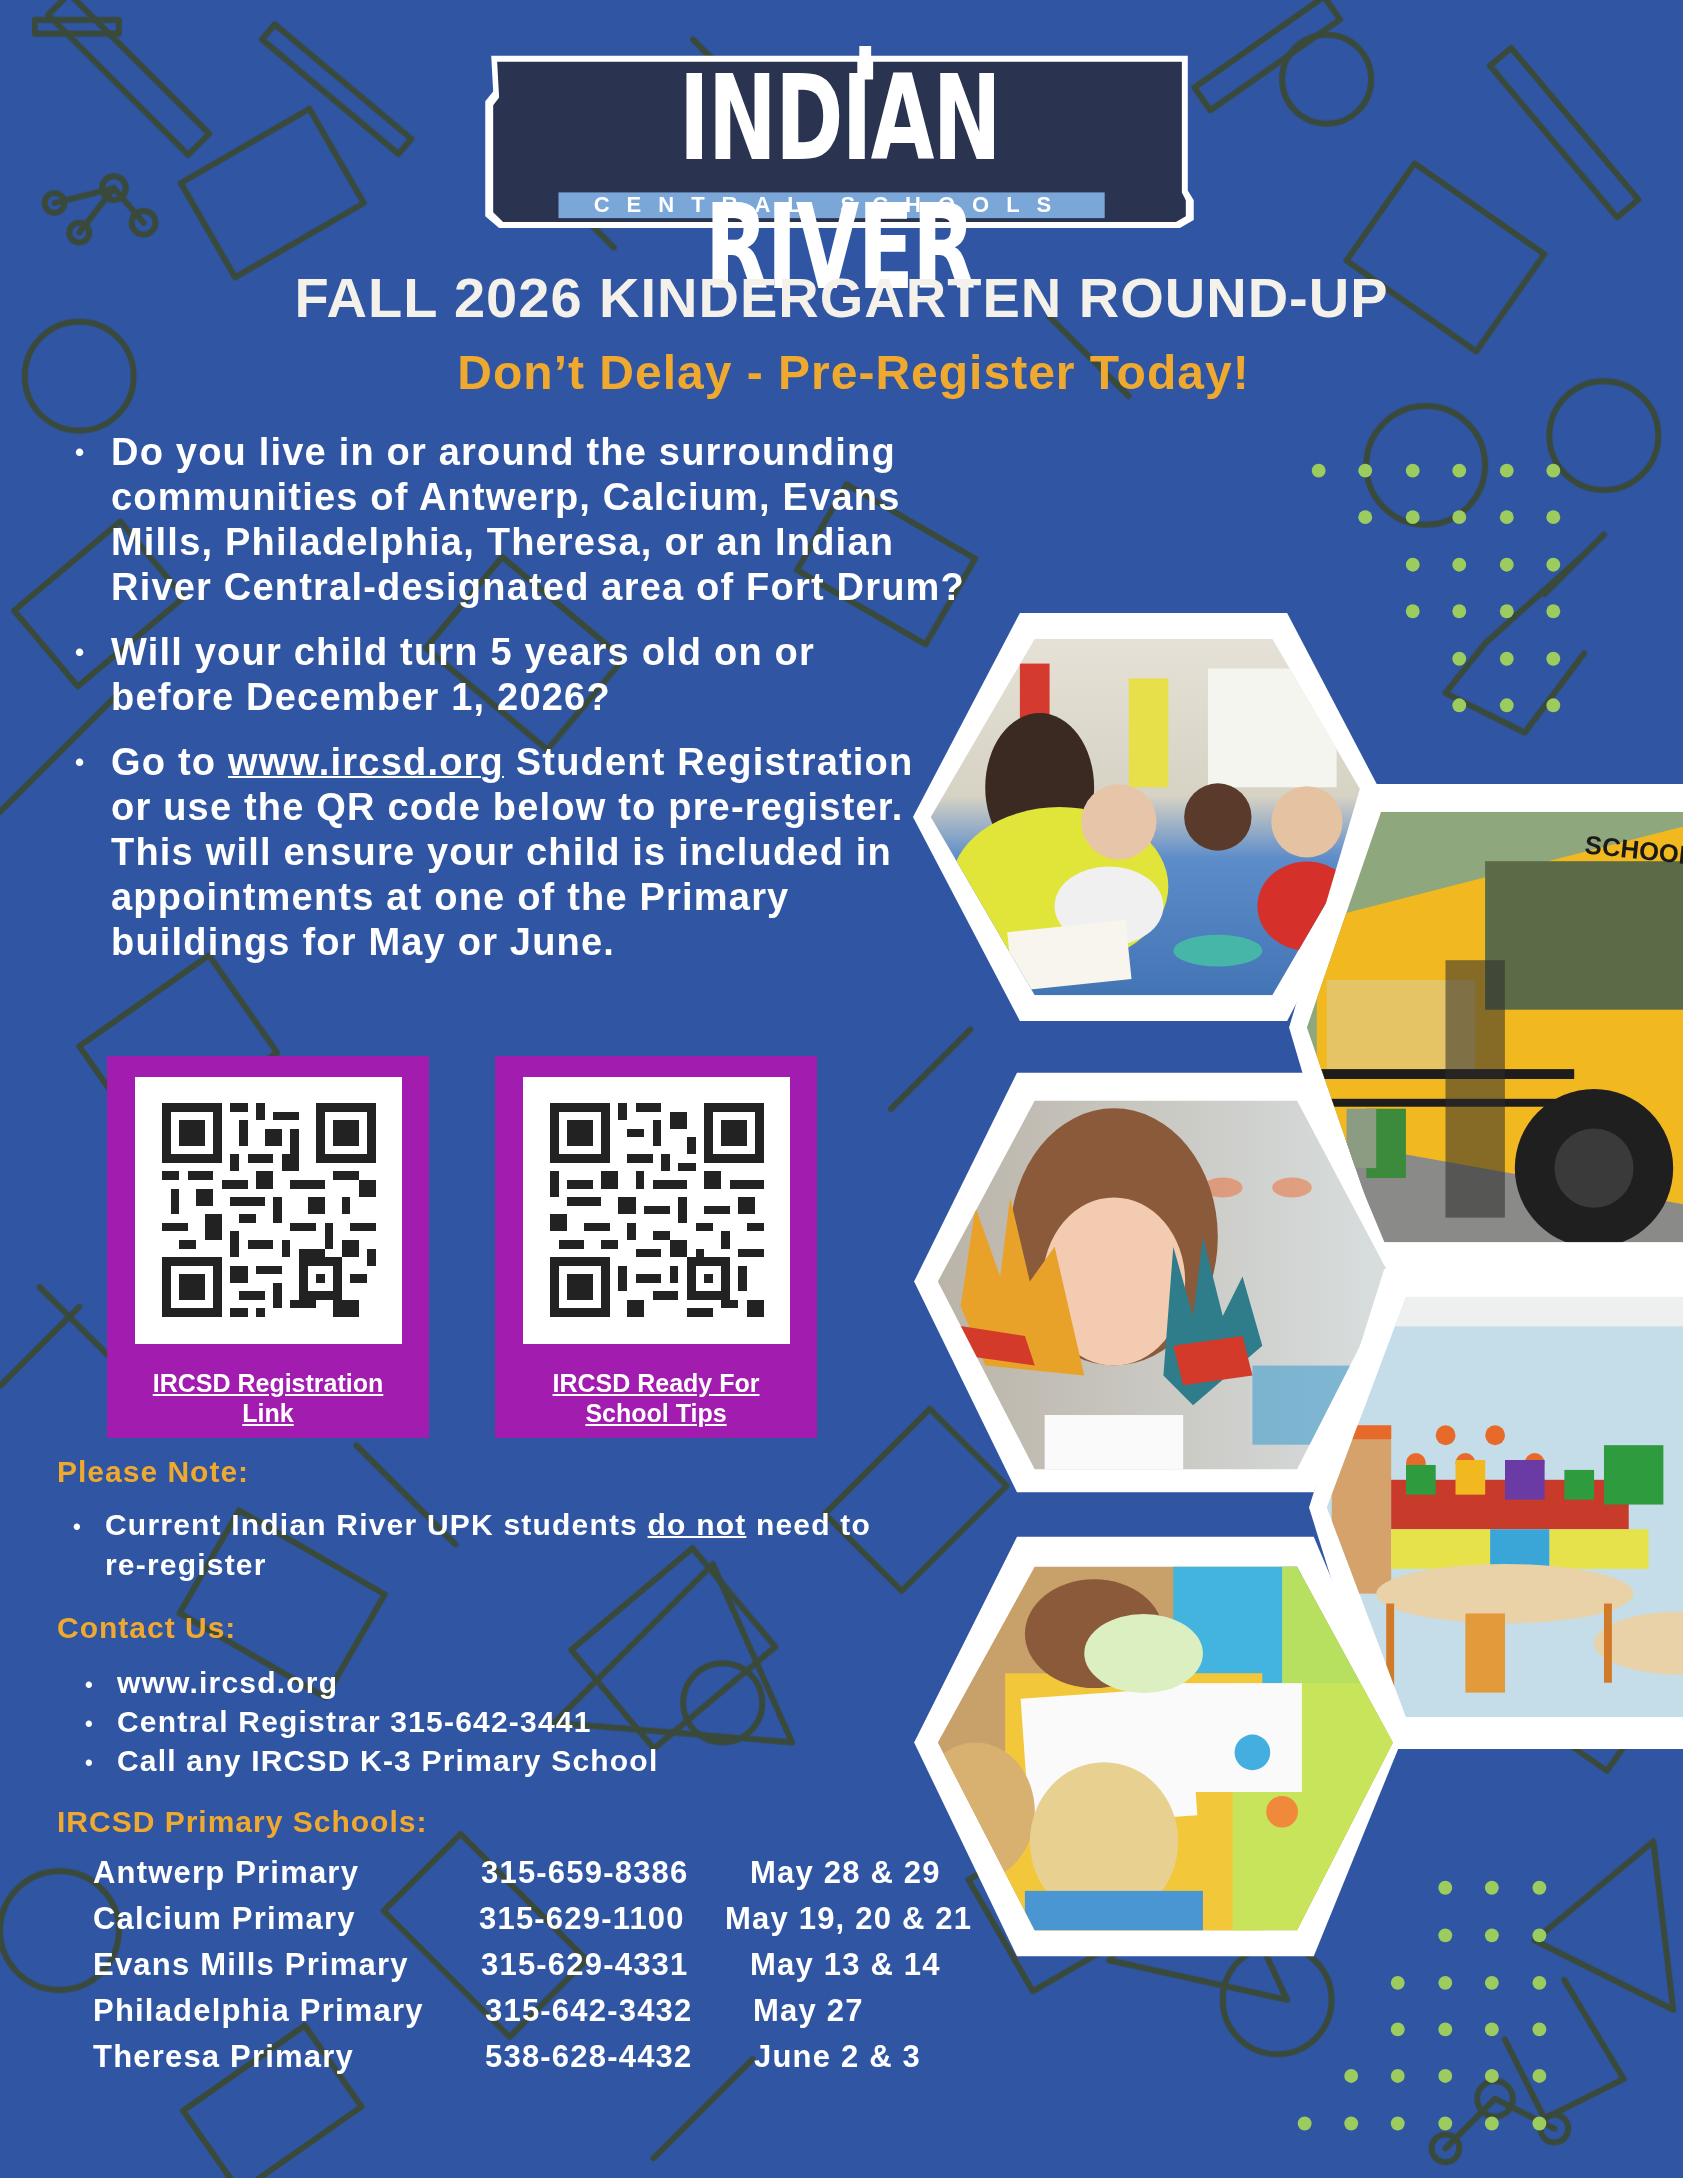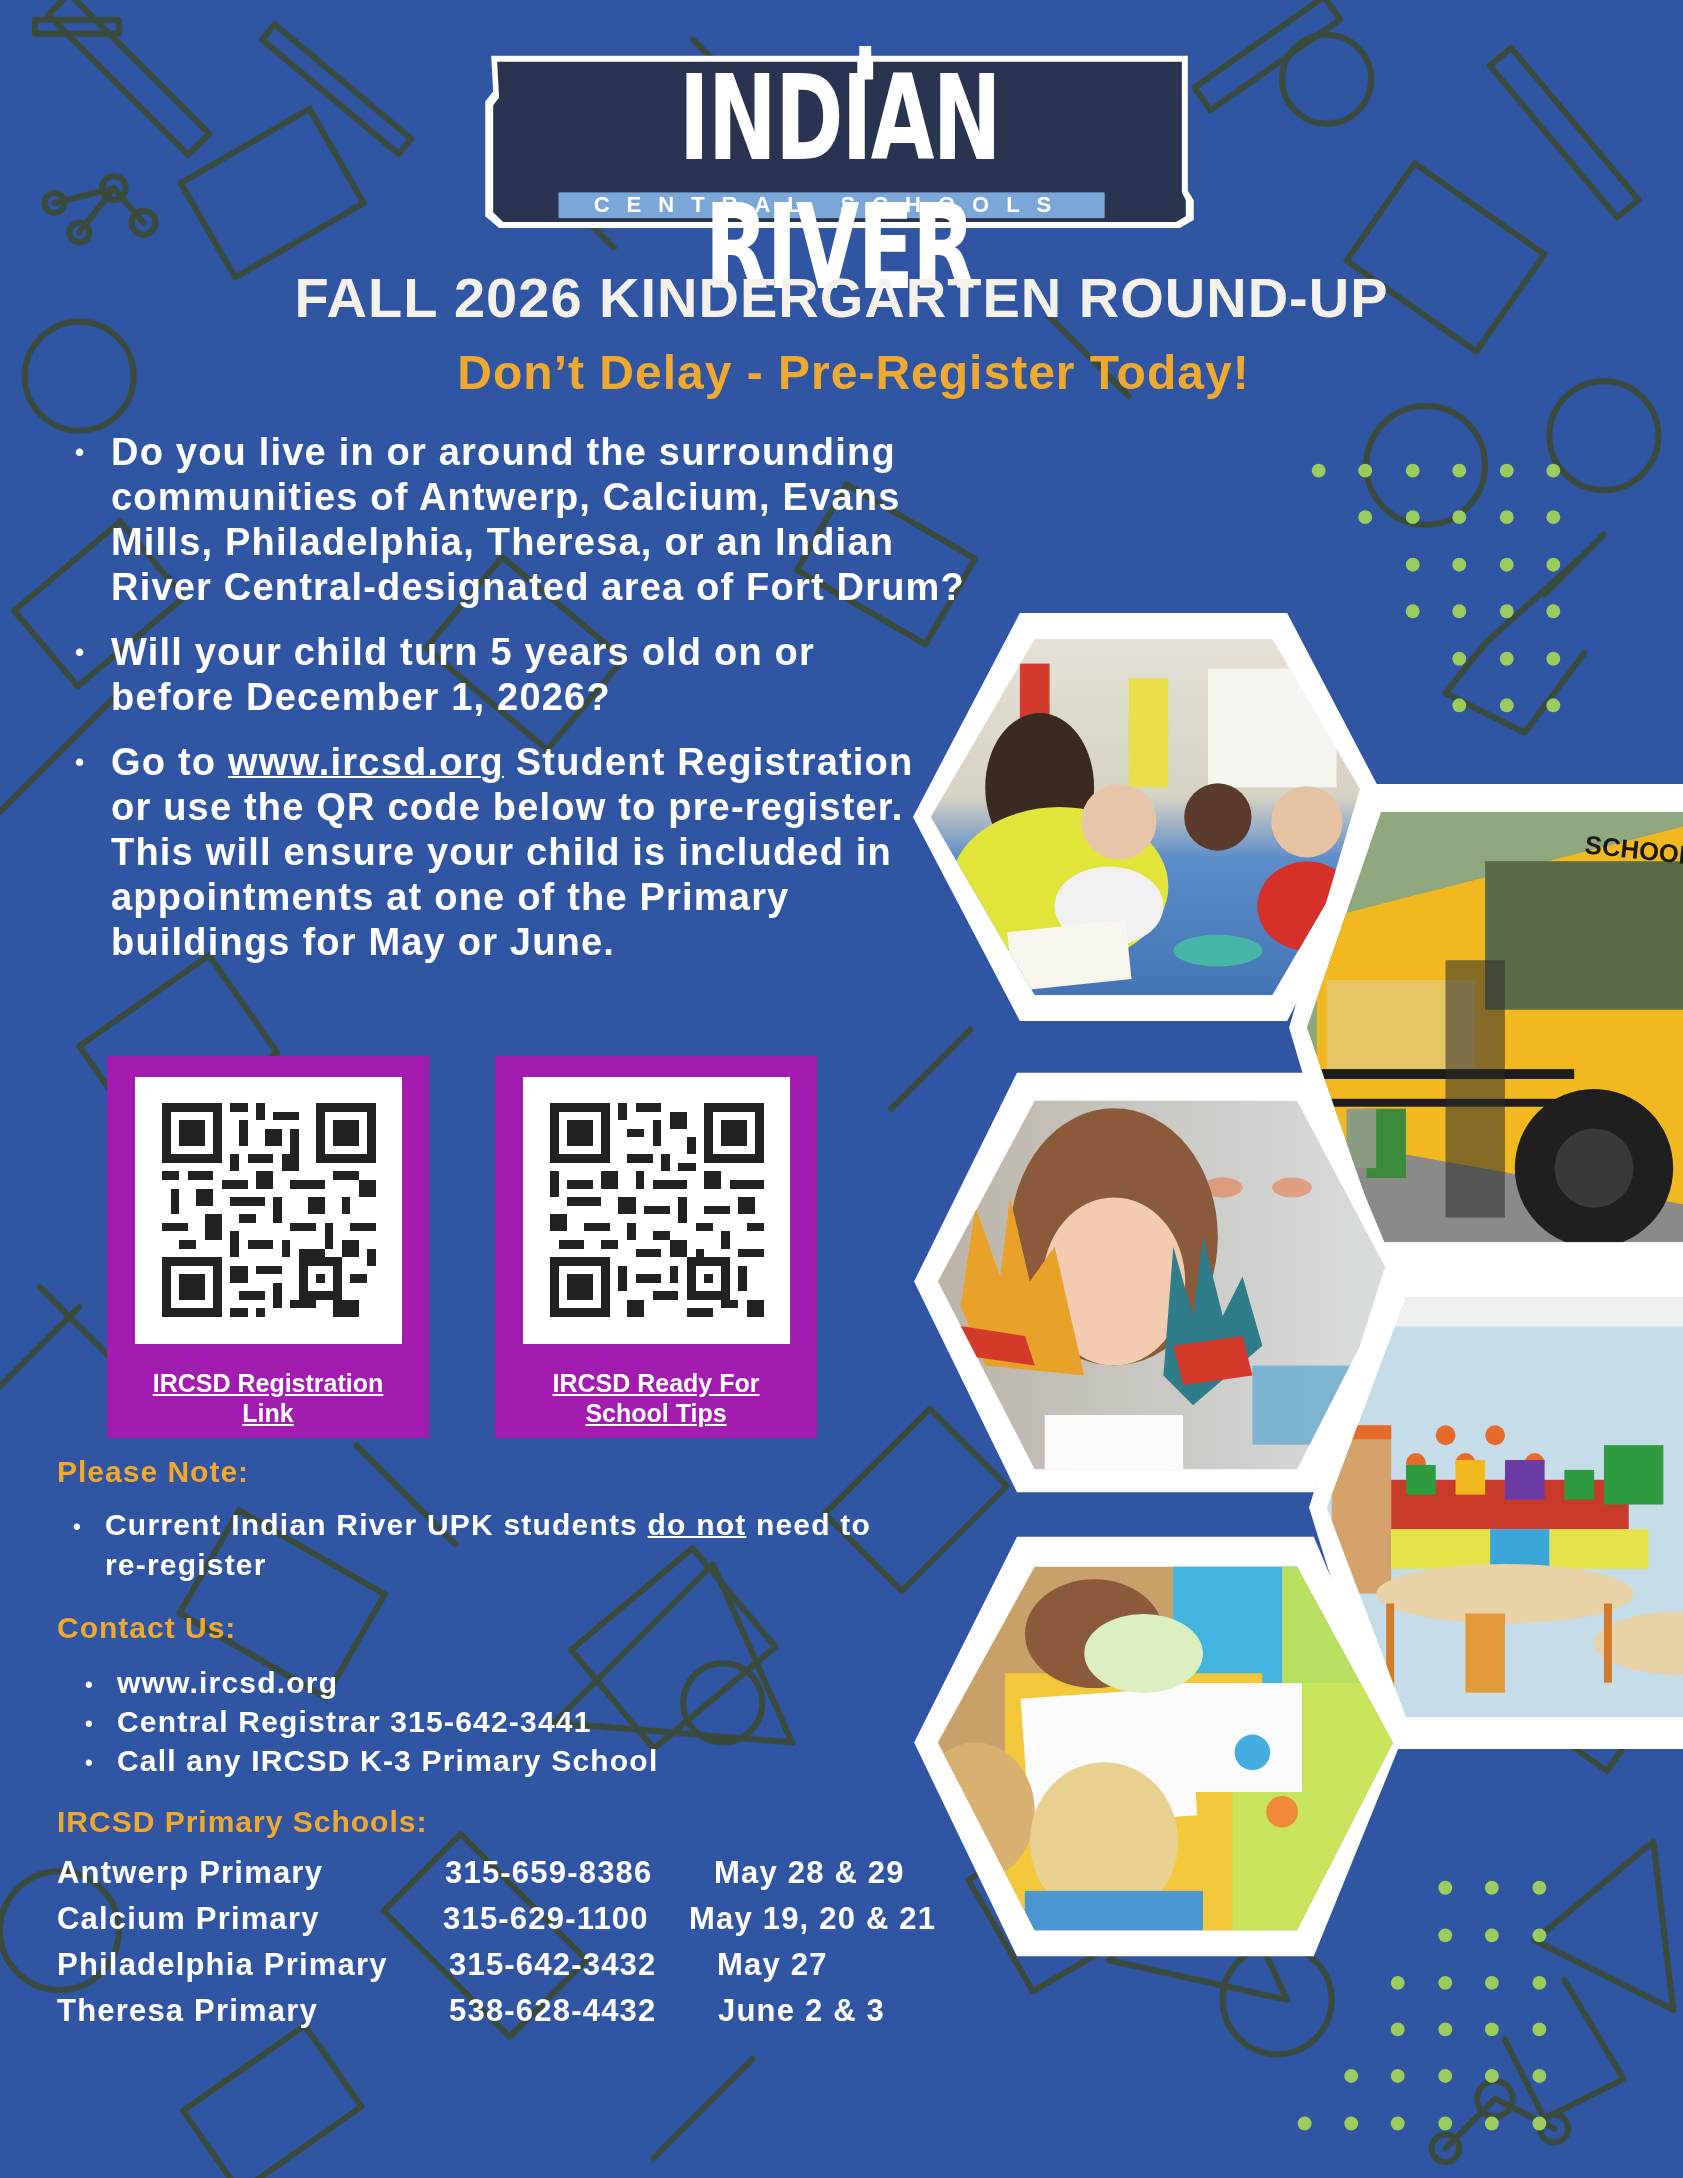--- a/index.html
+++ b/index.html
@@ -15,21 +15,21 @@
   .u { text-decoration:underline; text-decoration-thickness:2px; }
   .qr-card { background:#a21caf; width:322px; height:382px; z-index:3; }
   .qr-white { position:absolute; left:28px; top:21px; width:267px; height:267px; background:#fff; }
   .qr-white svg { position:absolute; left:27px; top:26px; }
   .qr-label { position:absolute; left:0; width:322px; top:312px; text-align:center; color:#fff; font-weight:bold; font-size:25px; line-height:30px; text-decoration:underline; }
   .section-h { color:#f0a92f; font-weight:bold; font-size:30px; letter-spacing:1px; z-index:3; }
   .small-bullets { color:#fff; font-weight:bold; font-size:30px; letter-spacing:1.2px; z-index:3; }
   .small-bullets .b { position:relative; padding-left:42px; }
   .small-bullets .b::before { content:"\2022"; position:absolute; left:10px; font-size:22px; top:2px; }
   .schools { left:57px; top:1855px; z-index:3; color:#fff; font-weight:bold; font-size:31px; letter-spacing:1.2px; }
-  .school-row { height:46px; position:relative; width:950px; }
+  .school-row { height:46px; position:relative; width:950px;margin-left:36px; }
   .school-row span { position:absolute; top:0; }
   .hex { position:absolute; z-index:2; }
   .dots { position:absolute; z-index:1; }
 </style>
 </head>
 <body>
 
 <svg class="bg-pattern" width="1683" height="2178" viewBox="0 0 1700 2200">
   <g fill="none" stroke="#3c4a35" stroke-width="6" stroke-linejoin="round" stroke-linecap="round" opacity="0.95">
 
@@ -304,20 +304,25 @@
     <span style="left:0">Antwerp Primary</span>
     <span style="left:388px">315-659-8386</span>
     <span style="left:657px">May 28 &amp; 29</span>
   </div>
   <div class="school-row">
     <span style="left:0">Calcium Primary</span>
     <span style="left:386px">315-629-1100</span>
     <span style="left:632px">May 19, 20 &amp; 21</span>
   </div>
   <div class="school-row">
+    <span style="left:0">Evans Mills Primary</span>
+    <span style="left:388px">315-629-4331</span>
+    <span style="left:657px">May 13 &amp; 14</span>
+  </div>
+  <div class="school-row">
     <span style="left:0">Philadelphia Primary</span>
     <span style="left:392px">315-642-3432</span>
     <span style="left:660px">May 27</span>
   </div>
   <div class="school-row">
     <span style="left:0">Theresa Primary</span>
     <span style="left:392px">538-628-4432</span>
     <span style="left:661px">June 2 &amp; 3</span>
   </div>
 </div>

